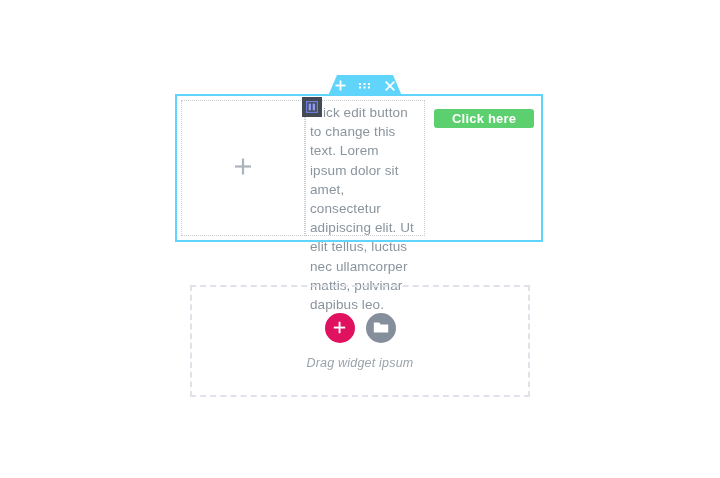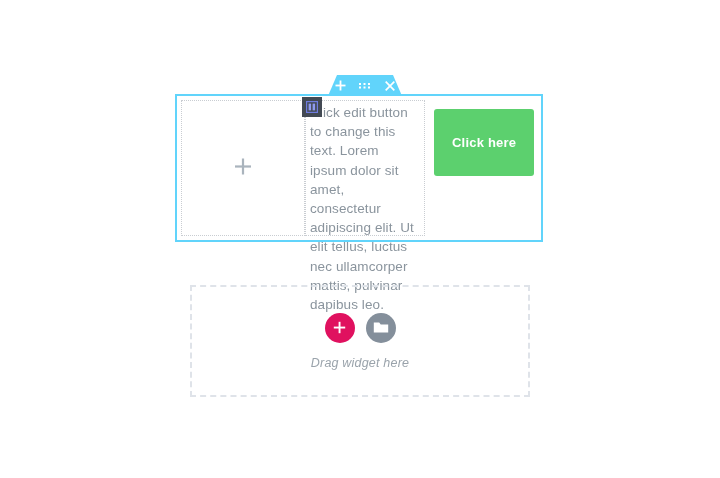--- a/index.html
+++ b/index.html
@@ -111,21 +111,21 @@
 
   
   #green-button {
     position: absolute;
     left: 8px;
     top: 8px;
     background: #5cd06e;
     color: #ffffff;
     font-size: 13px;
     font-weight: bold;
-    padding: 26px 18px;
+    padding: 2px 18px;
     border: none;
     border-radius: 3px;
     cursor: pointer;
     font-family: "Liberation Sans", sans-serif;
     letter-spacing: 0.2px;
   }
 
   
   #drop-zone {
     position: absolute;
@@ -231,14 +231,14 @@
         <rect x="5.6" y="0.8" width="1.9" height="11.4" fill="#ffffff"></rect>
         <rect x="0.8" y="5.6" width="11.4" height="1.9" fill="#ffffff"></rect>
       </svg>
     </span>
     <span class="dz-circle" id="dz-folder">
       <svg width="16" height="13" viewBox="0 0 16 13" aria-hidden="true">
         <path d="M0.8 1.6 h5.4 l1.5 1.8 h7.5 v8.2 h-14.4 z" fill="#ffffff"></path>
       </svg>
     </span>
   </div>
-  <div id="drop-zone-label">Drag widget here</div>
+  <div id="drop-zone-label">Drag widget ipsum</div>
 </div>
 
 </body></html>

